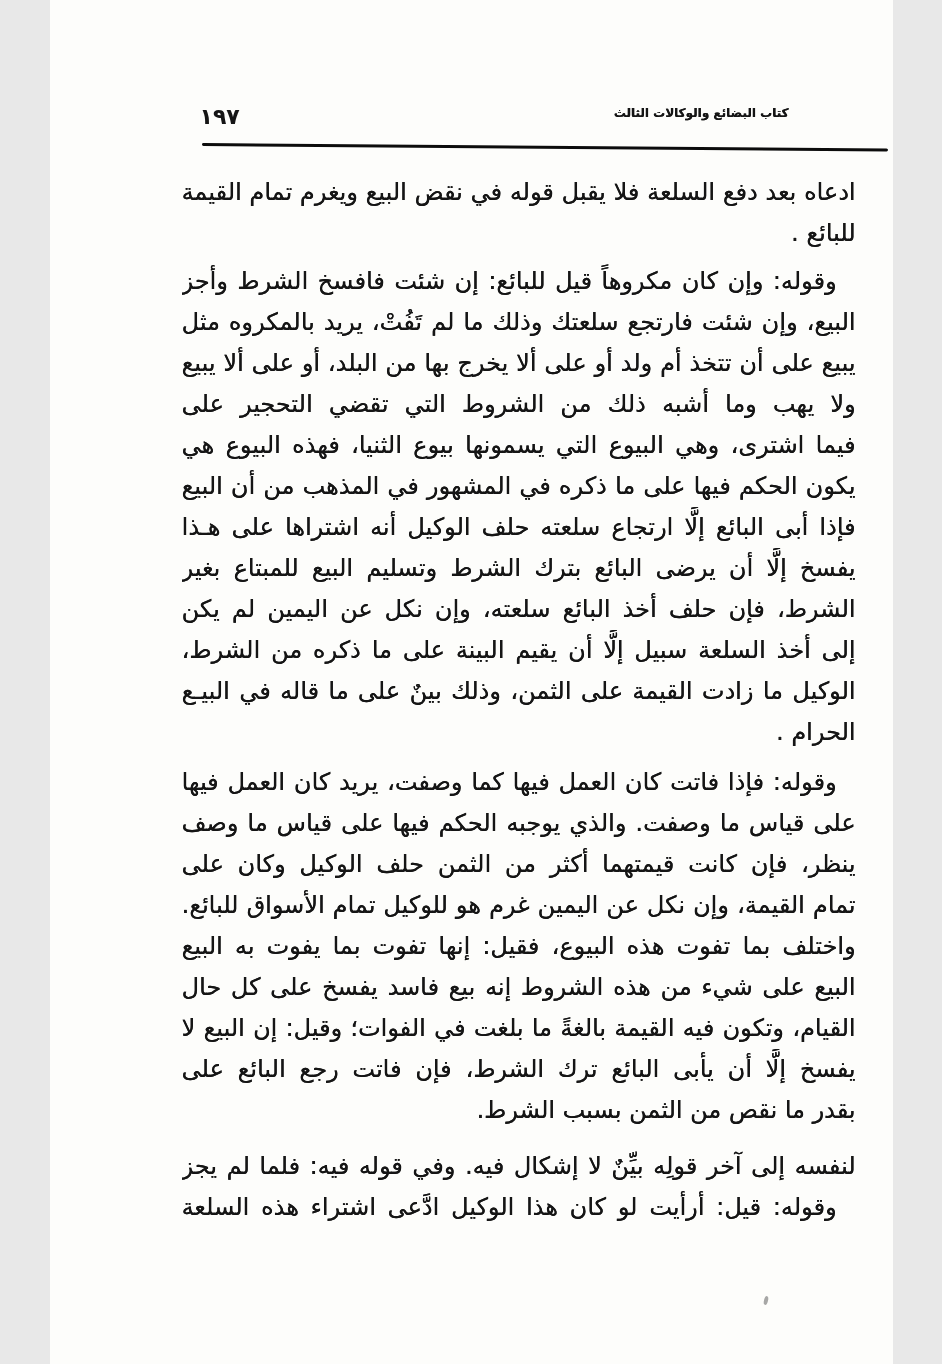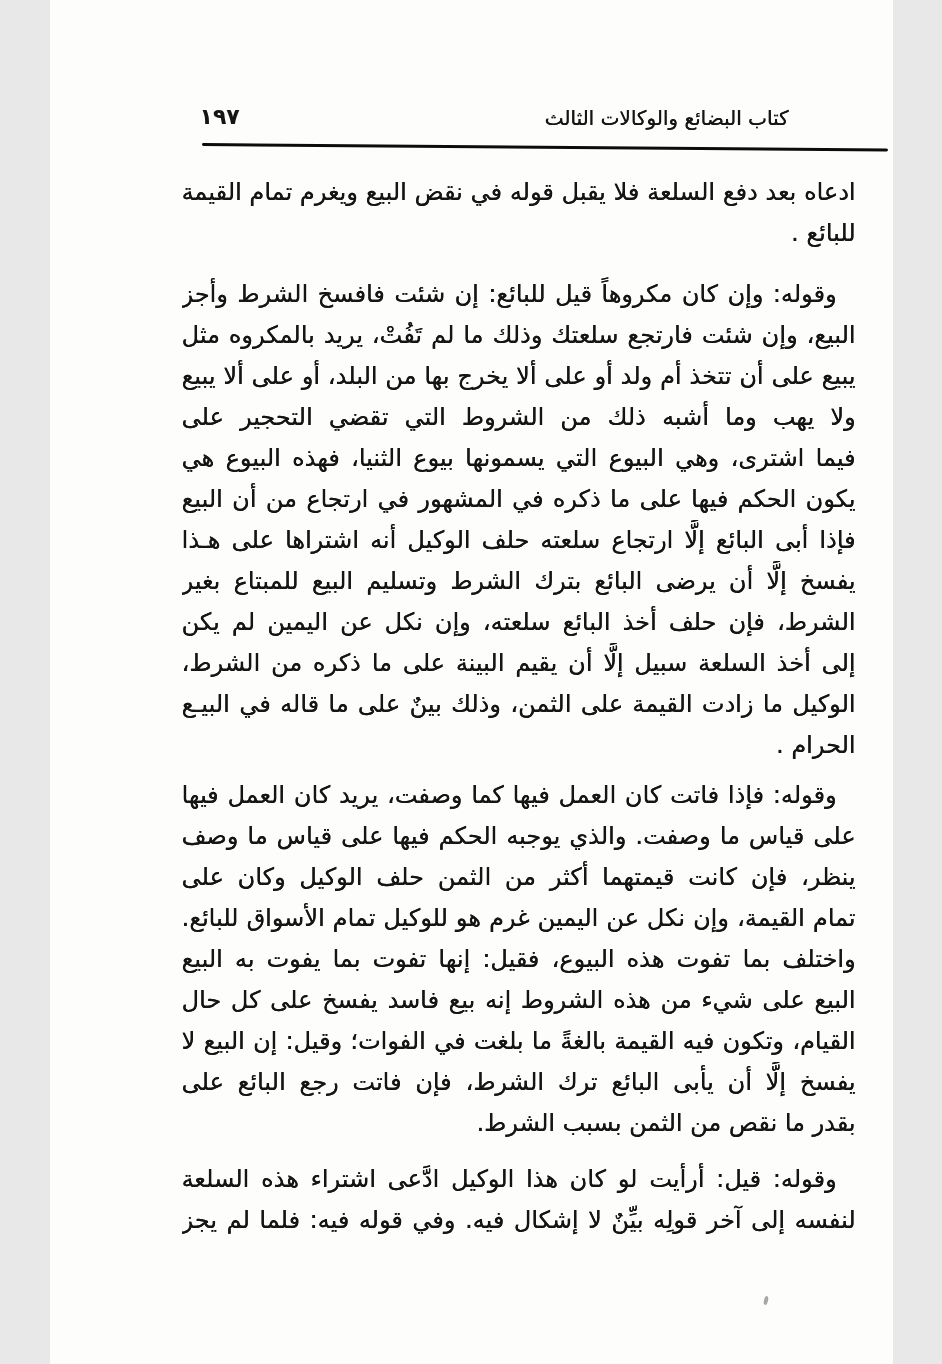--- a/index.html
+++ b/index.html
@@ -17,39 +17,39 @@
     margin:0 auto;
   }
   
   .pagenum{
     position:absolute;left:150px;top:104px;
     font-size:22px;font-weight:bold;letter-spacing:3px;
     direction:rtl;
   }
   .booktitle{
     position:absolute;right:104px;top:106px;
-    font-size:20px;font-weight:normal;
+    font-size:12px;font-weight:bold;
     direction:rtl;
     text-shadow:0.3px 0 0 currentColor;
   }
   .rule{
     position:absolute;left:152px;top:143px;
     width:686px;height:3px;background:#0c0c0c;
     transform:rotate(0.45deg);transform-origin:left center;
     border-radius:2px;
   }
   
   .text{
     position:absolute;top:172px;left:132px;right:37px;
     direction:rtl;
     font-size:24px;line-height:41px;
     text-shadow:0.25px 0 0 currentColor;
   }
   .para{margin:0;}
-  .para.p2{margin-top:20px;}
+  .para.p2{margin-top:7px;}
   .para.p3{margin-top:9px;}
   .para.p4{margin-top:15px;}
   .line{
     height:41px;overflow:hidden;
     text-align:justify;
     text-align-last:justify;
     white-space:normal;
   }
   .line.indent{padding-right:19px;}
   .line.end{
@@ -80,21 +80,21 @@
       <div class="line">ادعاه بعد دفع السلعة فلا يقبل قوله في نقض البيع ويغرم تمام القيمة</div>
       <div class="line end">للبائع .</div>
     </section>
 
     <section class="para p2">
       <div class="line indent">وقوله: وإن كان مكروهاً قيل للبائع: إن شئت فافسخ الشرط وأجز</div>
       <div class="line">البيع، وإن شئت فارتجع سلعتك وذلك ما لم تَفُتْ، يريد بالمكروه مثل أن</div>
       <div class="line">يبيع على أن تتخذ أم ولد أو على ألا يخرج بها من البلد، أو على ألا يبيع</div>
       <div class="line">ولا يهب وما أشبه ذلك من الشروط التي تقضي التحجير على المشتري</div>
       <div class="line">فيما اشترى، وهي البيوع التي يسمونها بيوع الثنيا، فهذه البيوع هي التي</div>
-      <div class="line">يكون الحكم فيها على ما ذكره في المشهور في ارتجاع من أن البيع</div>
+      <div class="line">يكون الحكم فيها على ما ذكره في المشهور في المذهب من أن البيع</div>
       <div class="line">فإذا أبى البائع إلَّا ارتجاع سلعته حلف الوكيل أنه اشتراها على هـذا</div>
       <div class="line">يفسخ إلَّا أن يرضى البائع بترك الشرط وتسليم البيع للمبتاع بغير شرط،</div>
       <div class="line">الشرط، فإن حلف أخذ البائع سلعته، وإن نكل عن اليمين لم يكن للبائع</div>
       <div class="line">إلى أخذ السلعة سبيل إلَّا أن يقيم البينة على ما ذكره من الشرط، وغرم له</div>
       <div class="line">الوكيل ما زادت القيمة على الثمن، وذلك بينٌ على ما قاله في البيـع</div>
       <div class="line end">الحرام .</div>
     </section>
 
     <section class="para p3">
       <div class="line indent">وقوله: فإذا فاتت كان العمل فيها كما وصفت، يريد كان العمل فيها</div>
@@ -102,21 +102,21 @@
       <div class="line">ينظر، فإن كانت قيمتهما أكثر من الثمن حلف الوكيل وكان على الموكّل</div>
       <div class="line">تمام القيمة، وإن نكل عن اليمين غرم هو للوكيل تمام الأسواق للبائع.</div>
       <div class="line">واختلف بما تفوت هذه البيوع، فقيل: إنها تفوت بما يفوت به البيع الفاسد</div>
       <div class="line">البيع على شيء من هذه الشروط إنه بيع فاسد يفسخ على كل حال في</div>
       <div class="line">القيام، وتكون فيه القيمة بالغةً ما بلغت في الفوات؛ وقيل: إن البيع لا</div>
       <div class="line">يفسخ إلَّا أن يأبى البائع ترك الشرط، فإن فاتت رجع البائع على المبتاع</div>
       <div class="line end">بقدر ما نقص من الثمن بسبب الشرط.</div>
     </section>
 
     <section class="para p4">
+      <div class="line">لنفسه إلى آخر قولِه بيِّنٌ لا إشكال فيه. وفي قوله فيه: فلما لم يجز له</div>
       <div class="line indent">وقوله: قيل: أرأيت لو كان هذا الوكيل ادَّعى اشتراء هذه السلعة</div>
-      <div class="line">لنفسه إلى آخر قولِه بيِّنٌ لا إشكال فيه. وفي قوله فيه: فلما لم يجز له</div>
     </section>
 
   </main>
 
   <div class="speck"></div>
 
 </div>
 
 </body></html>

